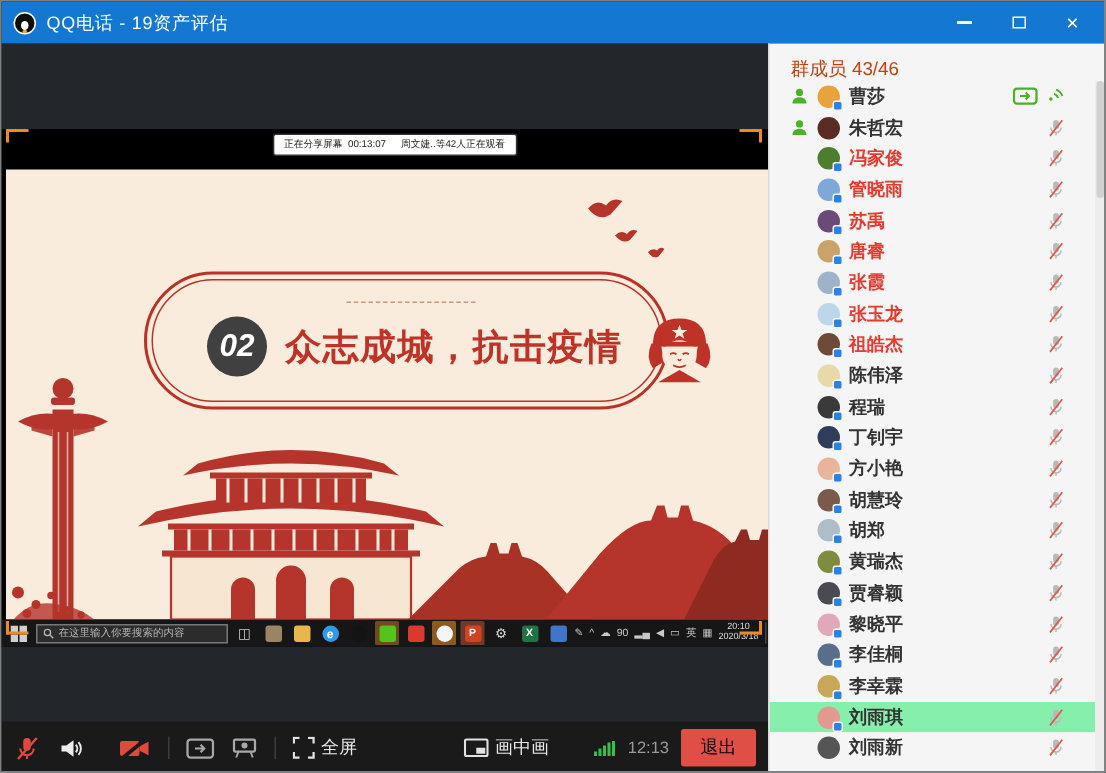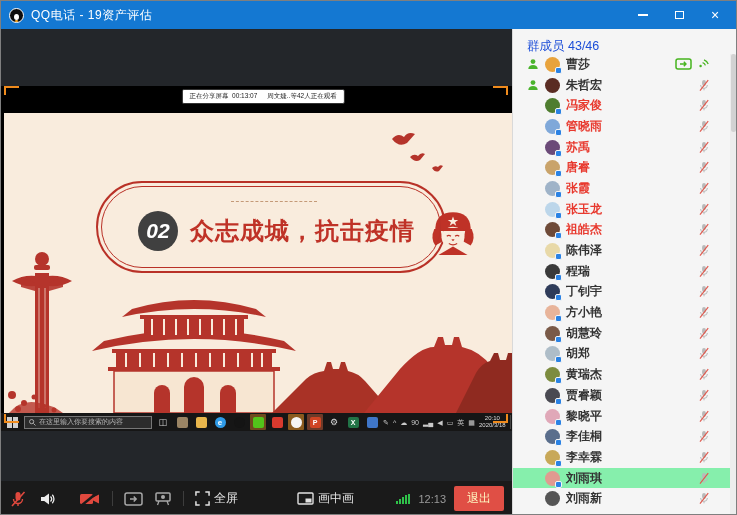--- a/index.html
+++ b/index.html
@@ -54,25 +54,25 @@
   
   .control-bar{position:absolute;left:0;bottom:0;width:511px;height:35px;background:#1a1a1a;display:flex;align-items:center;padding:0 8px;gap:11px;}
   .cbtn{display:flex;align-items:center;justify-content:center;cursor:pointer;flex:none;}
   .cdivider{width:1px;height:15px;background:#3d3d3d;flex:none;}
   .clabel{color:#e8e8e8;font-size:12px;margin-left:4px;}
   .cgroup{display:flex;align-items:center;cursor:pointer;flex:none;}
   .cright{margin-left:auto;display:flex;align-items:center;gap:8px;flex:none;}
   .sig{display:flex;align-items:flex-end;gap:1px;height:10px;}
   .sig i{width:2px;background:#2fc24a;display:block;}
   .call-time{color:#9a9a9a;font-size:11px;}
-  .exit-btn{background:#e04f45;color:#fef9c3;font-size:12px;border-radius:2px;padding:4px 13px;cursor:pointer;}
+  .exit-btn{background:#e04f45;color:#000000;font-size:12px;border-radius:2px;padding:4px 13px;cursor:pointer;}
   .endcall-btn{border:1px solid #c9c9c9;color:#f0f0f0;font-size:12px;border-radius:2px;padding:3px 8px;cursor:pointer;}
   
   .panel{position:relative;width:226px;height:487px;background:#f5f5f5;flex:none;overflow:hidden;border-left:1px solid #d9d9d9;}
-  .panel-header{padding:9px 0 0 14px;font-size:12.5px;color:#1d4ed8;}
+  .panel-header{padding:9px 0 0 14px;font-size:12.5px;color:#c2410c;}
   .member-list{position:absolute;left:0;top:25px;right:0;bottom:0;overflow:hidden;font-weight:bold;}
   .member-row{height:20.7px;display:flex;align-items:center;padding-left:14px;position:relative;cursor:pointer;}
   .member-row.hl{background:#86efac;}
   .person-slot{width:18px;flex:none;display:flex;align-items:center;}
   .avatar{width:15px;height:15px;border-radius:50%;flex:none;position:relative;margin-right:6px;}
   .avatar .badge{position:absolute;right:-2px;bottom:-2px;width:7px;height:7px;border-radius:2px;background:#2a82e4;border:1px solid #f5f5f5;}
   .mname{font-size:12px;color:#333;white-space:nowrap;}
   .mname.red{color:#e8392e;}
   .row-icons{position:absolute;right:28px;display:flex;align-items:center;gap:6px;}
   .scrollbar{position:absolute;right:1px;top:25px;width:7px;bottom:0;background:#ededed;}
@@ -319,21 +319,21 @@
               <line x1="13" y1="10" x2="14.5" y2="14" stroke="#a8a8a8" stroke-width="1.3"></line>
             </svg>
         </span>
         <span class="cdivider"></span>
         <span class="cgroup">
           <svg width="15" height="15" viewBox="0 0 16 16">
               <path d="M1 5V1h4 M11 1h4v4 M15 11v4h-4 M5 15H1v-4" stroke="#e2e2e2" stroke-width="1.6" fill="none"></path>
             </svg>
           <span class="clabel">全屏</span>
         </span>
-        <span class="cgroup" style="margin-left:8px;padding-left:40px;">
+        <span class="cgroup" style="margin-left:20px;padding-left:40px;">
           <svg width="17" height="13" viewBox="0 0 17 13">
               <rect x="1" y="1" width="15" height="11" rx="1" stroke="#e2e2e2" stroke-width="1.4" fill="none"></rect>
               <rect x="8.5" y="6.5" width="6" height="4" fill="#e2e2e2"></rect>
             </svg>
           <span class="clabel">画中画</span>
         </span>
         <span class="cright">
           <span class="sig">
               <i style="height:3px"></i>
               <i style="height:5px"></i>

